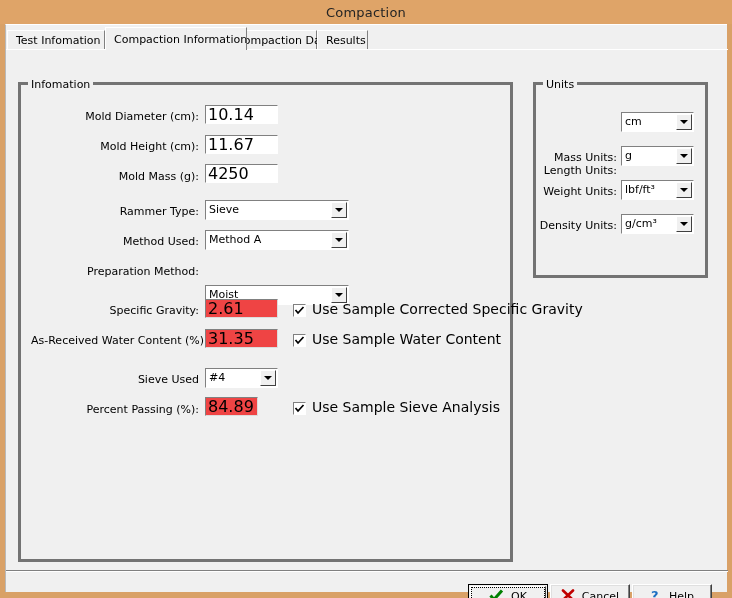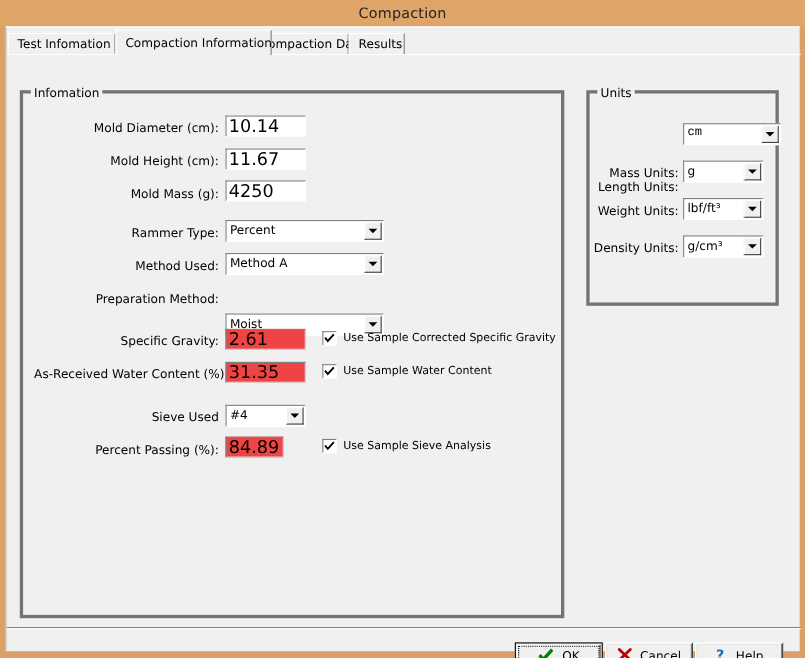--- a/index.html
+++ b/index.html
@@ -161,23 +161,23 @@
   .combo-btn .arrow {
     width: 0; height: 0;
     border-left: 4px solid transparent;
     border-right: 4px solid transparent;
     border-top: 4px solid #000;
   }
   
   .checkrow {
     position: absolute;
     display: flex;
-    align-items: center;
-    white-space: nowrap;
-    font-size: 10px;
+    align-items: flex-end;
+    white-space: nowrap;
+    font-size: 14px;
   }
   .checkbox {
     width: 13px; height: 13px;
     background: #ffffff;
     border: 1px solid;
     border-color: #808080 #ffffff #ffffff #808080;
     box-sizing: border-box;
     position: relative;
     margin-right: 6px;
     flex: none;
@@ -269,21 +269,21 @@
     <div class="textbox" style="left:199px; top:80px; width:73px; height:19px;">10.14</div>
 
     <div class="field-label" style="left:60px; top:115px; width:133px;">Mold Height (cm):</div>
     <div class="textbox" style="left:199px; top:110px; width:73px; height:19px;">11.67</div>
 
     <div class="field-label" style="left:60px; top:145px; width:133px;">Mold Mass (g):</div>
     <div class="textbox" style="left:199px; top:139px; width:73px; height:19px;">4250</div>
 
     <div class="field-label" style="left:60px; top:180px; width:133px;">Rammer Type:</div>
     <div class="combo" style="left:199px; top:175px; width:144px; height:20px;">
-      <span>Percent</span>
+      <span>Sieve</span>
       <span class="combo-btn">
           <span class="arrow"></span>
         </span>
     </div>
 
     <div class="field-label" style="left:60px; top:210px; width:133px;">Method Used:</div>
     <div class="combo" style="left:199px; top:205px; width:144px; height:20px;">
       <span>Method A</span>
       <span class="combo-btn">
           <span class="arrow"></span>
@@ -337,21 +337,21 @@
           </svg>
       </span>
       <span>Use Sample Sieve Analysis</span>
     </div>
 
     <div class="groupbox" id="units-group">
       <span class="groupbox-label">Units</span>
     </div>
 
     <div class="field-label" style="left:531px; top:107px; width:80px;margin-top:32px;">Length Units:</div>
-    <div class="combo" style="left:615px; top:87px; width:89px; height:20px;font-family:Liberation Mono, monospace;">
+    <div class="combo" style="left:615px; top:87px; width:73px; height:20px;">
       <span>cm</span>
       <span class="combo-btn">
           <span class="arrow"></span>
         </span>
     </div>
 
     <div class="field-label" style="left:531px; top:126px; width:80px;">Mass Units:</div>
     <div class="combo" style="left:615px; top:121px; width:73px; height:20px;">
       <span>g</span>
       <span class="combo-btn">

